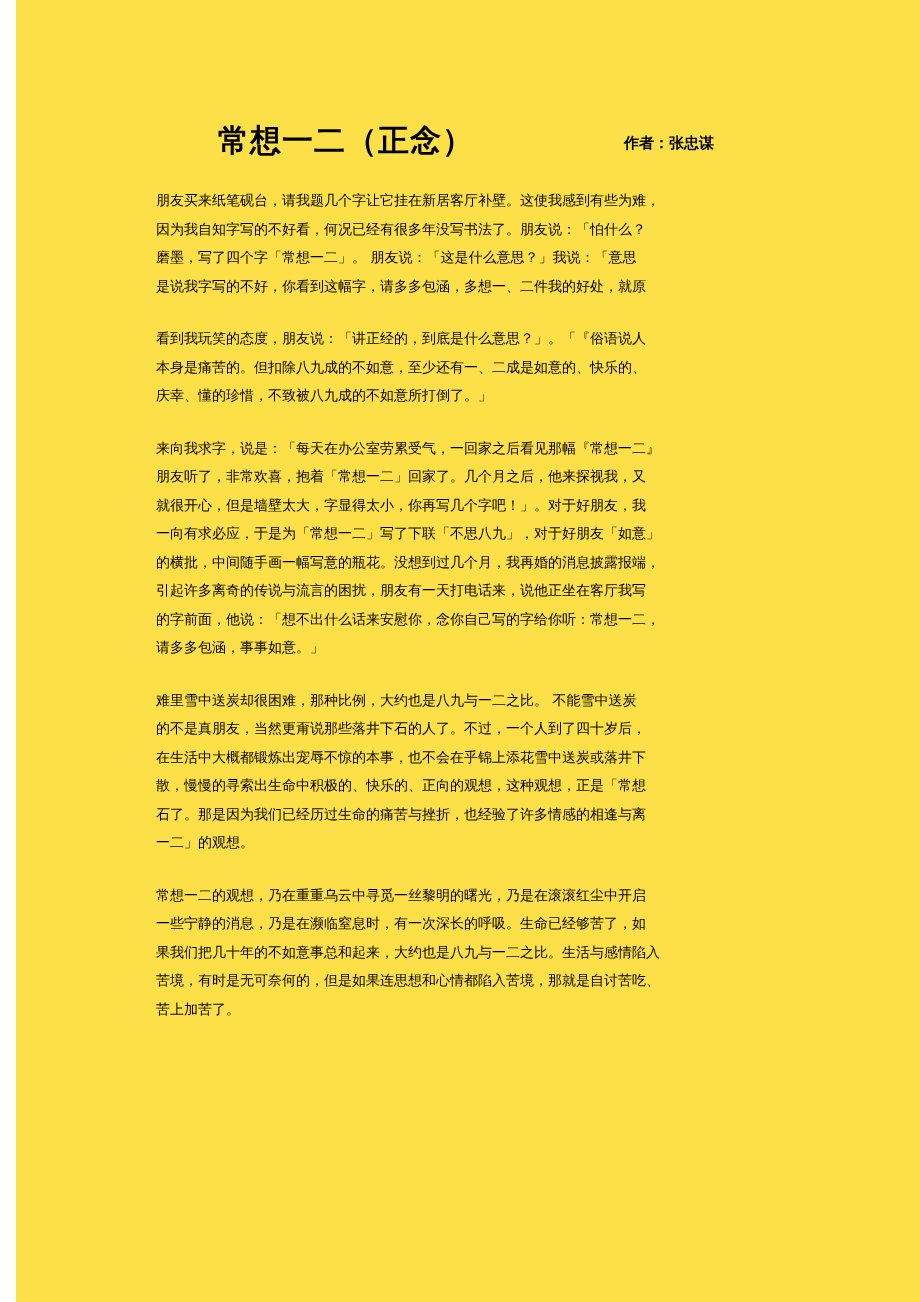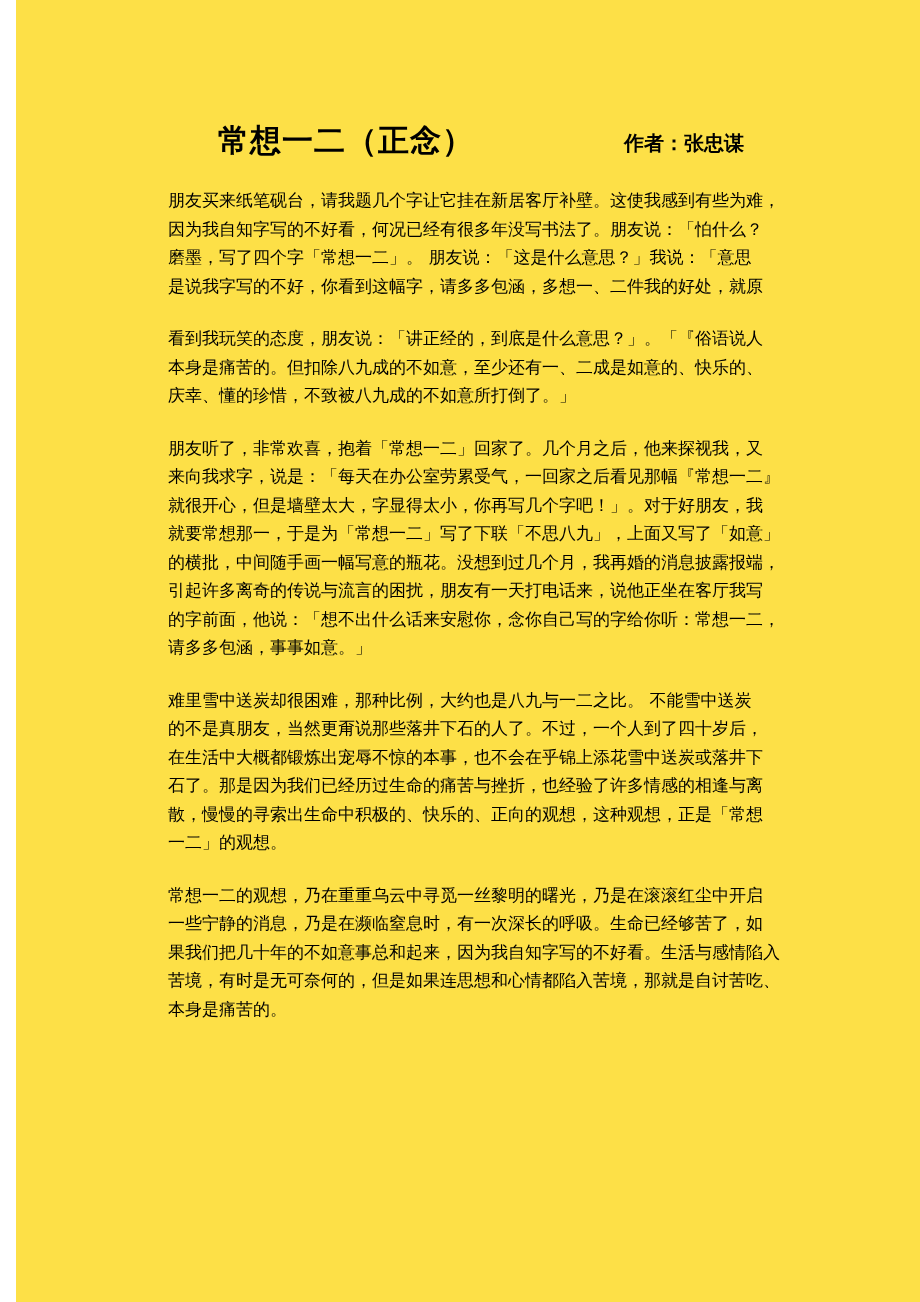--- a/index.html
+++ b/index.html
@@ -38,35 +38,35 @@
       font-weight: bold;
       line-height: 44px;
       letter-spacing: 1px;
       white-space: nowrap;
       font-family: "DejaVu Sans", "Liberation Sans", sans-serif;
     }
     .author {
       position: absolute;
       left: 608px;
       top: 13px;
-      font-size: 20px;
+      font-size: 15px;
       font-weight: bold;
       line-height: 24px;
       white-space: nowrap;
       font-family: "DejaVu Sans", "Liberation Sans", sans-serif;
     }
     .body-text {
       position: absolute;
       left: 140px;
       top: 186px;
       width: 650px;
     }
     .para {
-      margin: 0 0 24px 12px;
-      font-size: 17px;
+      margin: 0 0 24px 0;
+      font-size: 14px;
       line-height: 28.5px;
       white-space: nowrap;
       letter-spacing: 0px;
     }
     .line {
       display: block;
       height: 28.5px;
       overflow: visible;
     }
   </style>
@@ -85,38 +85,38 @@
         <span class="line">因为我自知字写的不好看，何况已经有很多年没写书法了。朋友说：「怕什么？</span>
         <span class="line">磨墨，写了四个字「常想一二」。 朋友说：「这是什么意思？」我说：「意思</span>
         <span class="line">是说我字写的不好，你看到这幅字，请多多包涵，多想一、二件我的好处，就原</span>
       </p>
       <p class="para">
         <span class="line">看到我玩笑的态度，朋友说：「讲正经的，到底是什么意思？」。「『俗语说人</span>
         <span class="line">本身是痛苦的。但扣除八九成的不如意，至少还有一、二成是如意的、快乐的、</span>
         <span class="line">庆幸、懂的珍惜，不致被八九成的不如意所打倒了。」</span>
       </p>
       <p class="para">
+        <span class="line">来向我求字，说是：「每天在办公室劳累受气，一回家之后看见那幅『常想一二』</span>
         <span class="line">朋友听了，非常欢喜，抱着「常想一二」回家了。几个月之后，他来探视我，又</span>
-        <span class="line">来向我求字，说是：「每天在办公室劳累受气，一回家之后看见那幅『常想一二』</span>
         <span class="line">就很开心，但是墙壁太大，字显得太小，你再写几个字吧！」。对于好朋友，我</span>
-        <span class="line">就要常想那一，于是为「常想一二」写了下联「不思八九」，上面又写了「如意」</span>
+        <span class="line">一向有求必应，于是为「常想一二」写了下联「不思八九」，对于好朋友「如意」</span>
         <span class="line">的横批，中间随手画一幅写意的瓶花。没想到过几个月，我再婚的消息披露报端，</span>
         <span class="line">引起许多离奇的传说与流言的困扰，朋友有一天打电话来，说他正坐在客厅我写</span>
         <span class="line">的字前面，他说：「想不出什么话来安慰你，念你自己写的字给你听：常想一二，</span>
         <span class="line">请多多包涵，事事如意。」</span>
       </p>
       <p class="para">
         <span class="line">难里雪中送炭却很困难，那种比例，大约也是八九与一二之比。 不能雪中送炭</span>
         <span class="line">的不是真朋友，当然更甭说那些落井下石的人了。不过，一个人到了四十岁后，</span>
         <span class="line">在生活中大概都锻炼出宠辱不惊的本事，也不会在乎锦上添花雪中送炭或落井下</span>
+        <span class="line">散，慢慢的寻索出生命中积极的、快乐的、正向的观想，这种观想，正是「常想</span>
         <span class="line">石了。那是因为我们已经历过生命的痛苦与挫折，也经验了许多情感的相逢与离</span>
-        <span class="line">散，慢慢的寻索出生命中积极的、快乐的、正向的观想，这种观想，正是「常想</span>
         <span class="line">一二」的观想。</span>
       </p>
       <p class="para">
         <span class="line">常想一二的观想，乃在重重乌云中寻觅一丝黎明的曙光，乃是在滚滚红尘中开启</span>
         <span class="line">一些宁静的消息，乃是在濒临窒息时，有一次深长的呼吸。生命已经够苦了，如</span>
-        <span class="line">果我们把几十年的不如意事总和起来，因为我自知字写的不好看。生活与感情陷入</span>
+        <span class="line">果我们把几十年的不如意事总和起来，大约也是八九与一二之比。生活与感情陷入</span>
         <span class="line">苦境，有时是无可奈何的，但是如果连思想和心情都陷入苦境，那就是自讨苦吃、</span>
-        <span class="line">本身是痛苦的。</span>
+        <span class="line">苦上加苦了。</span>
       </p>
     </div>
 </div>
 
 </body></html>

